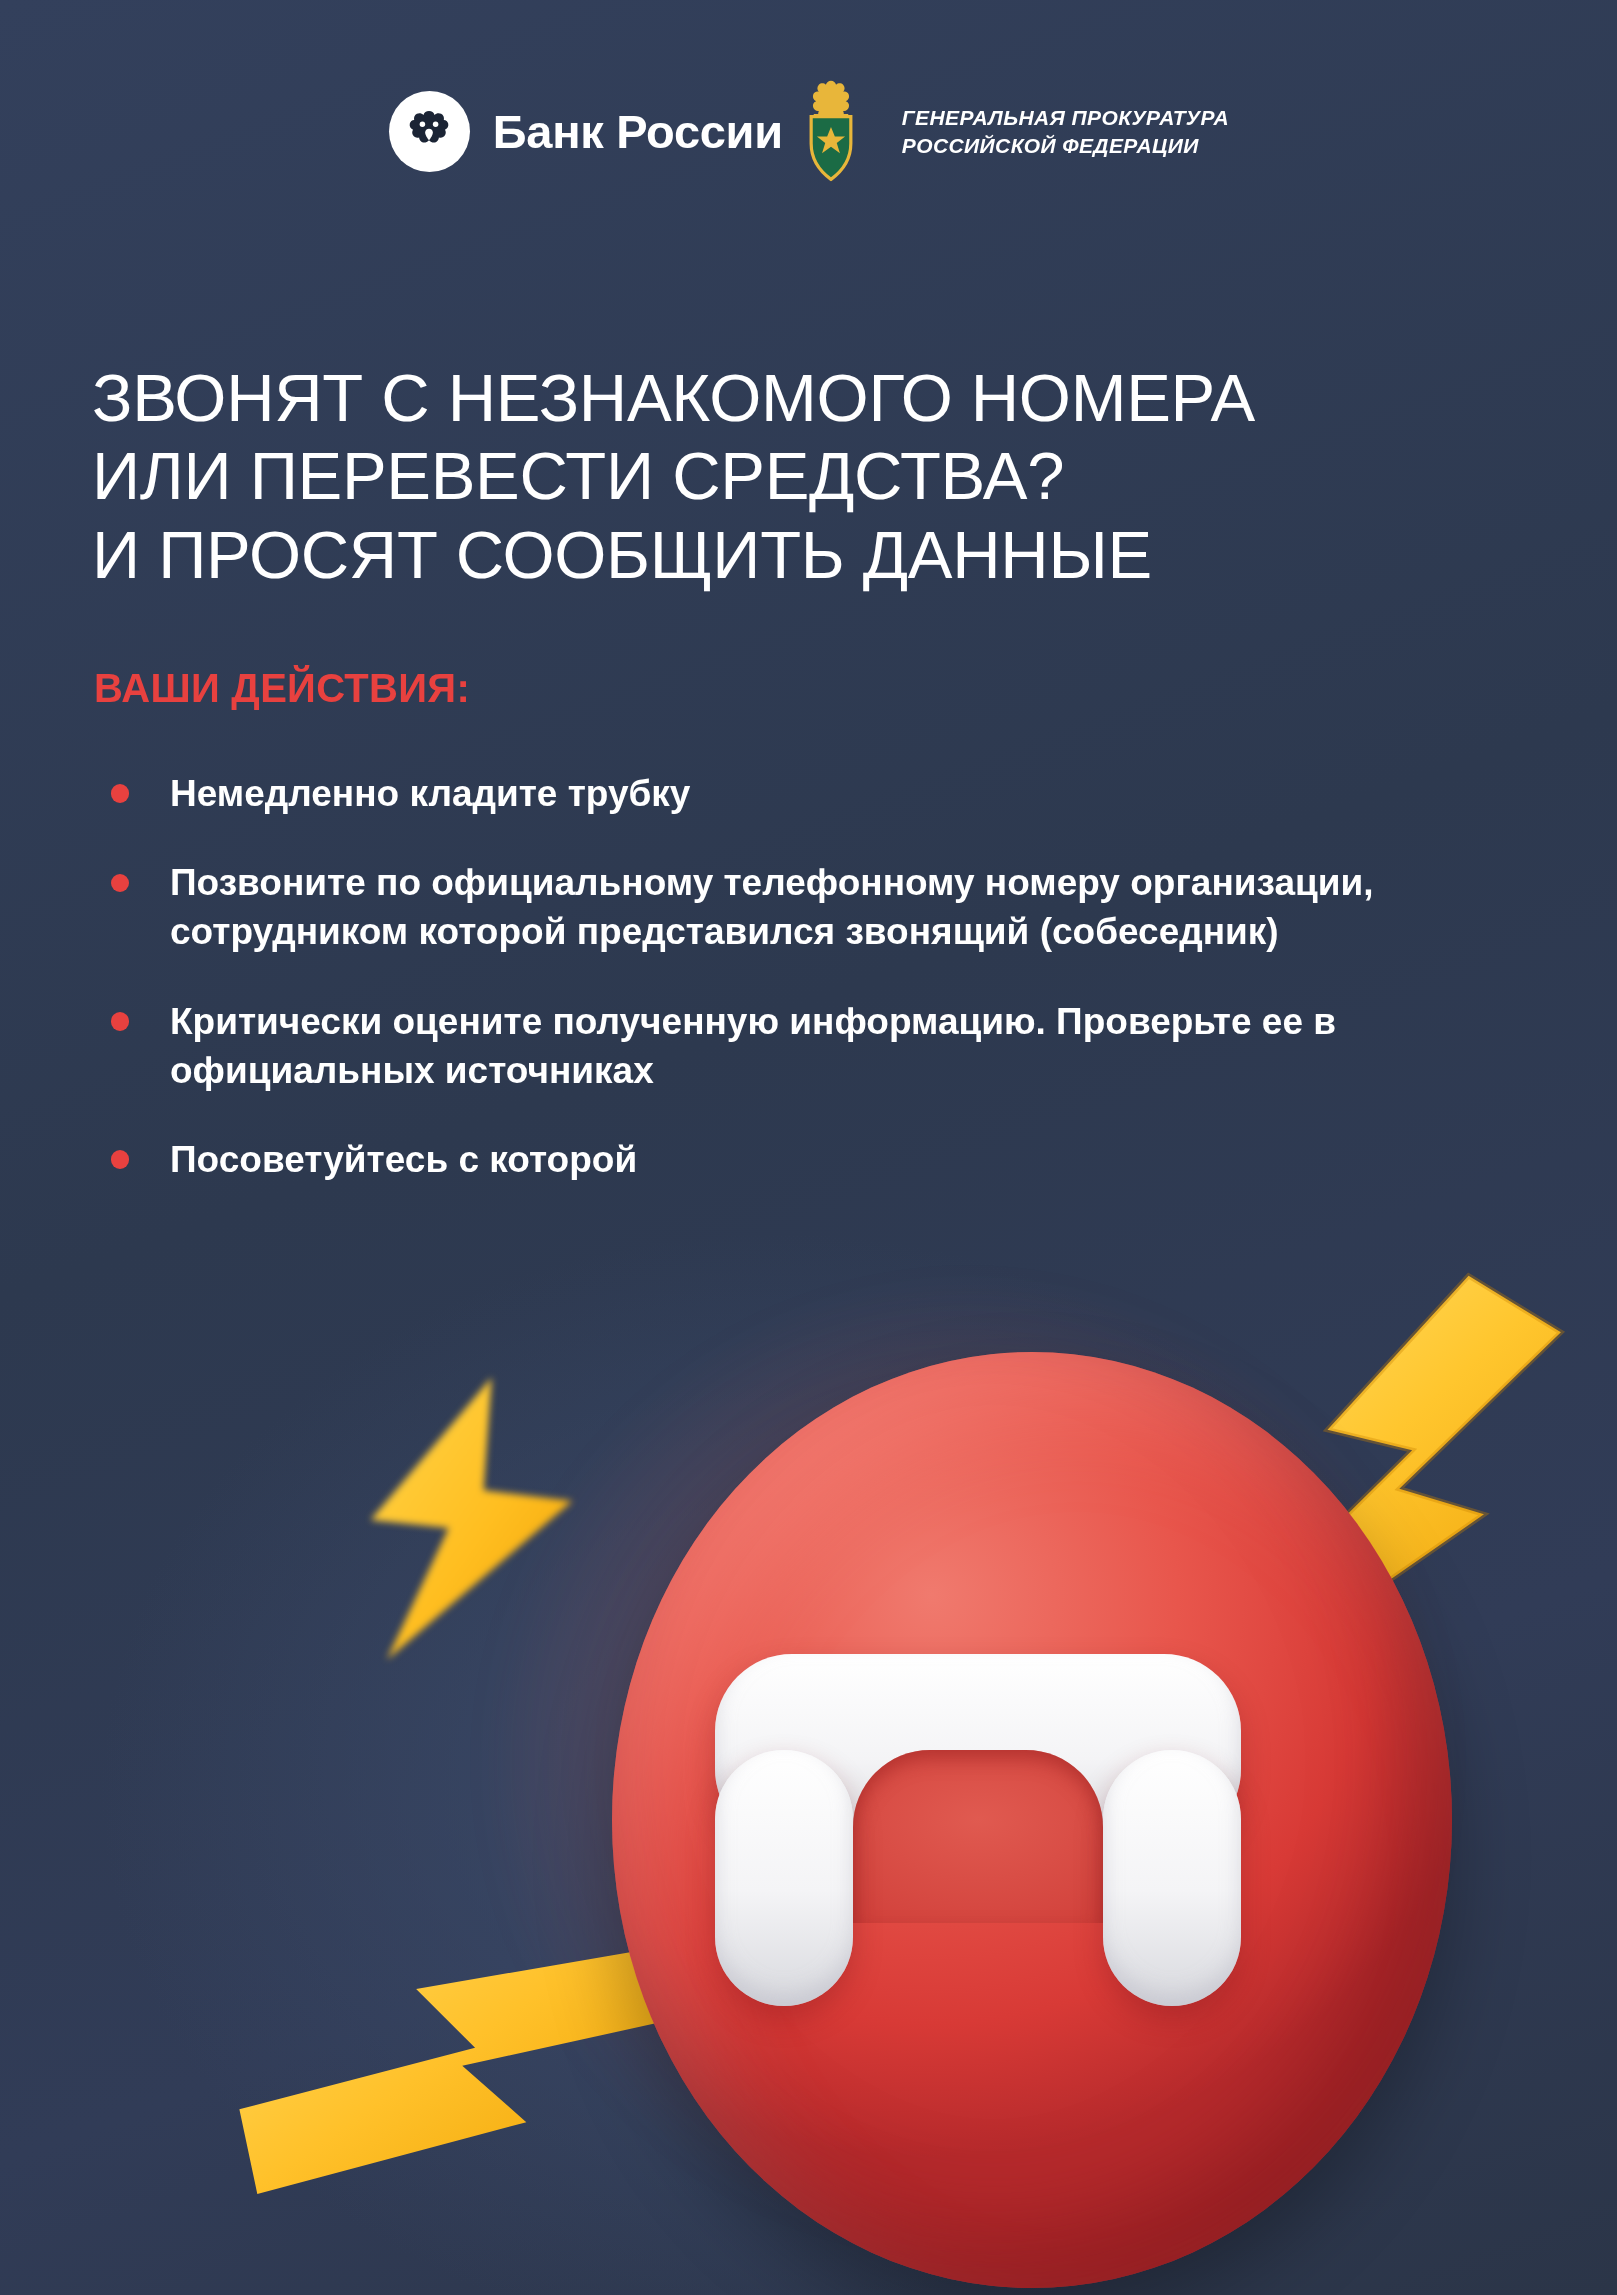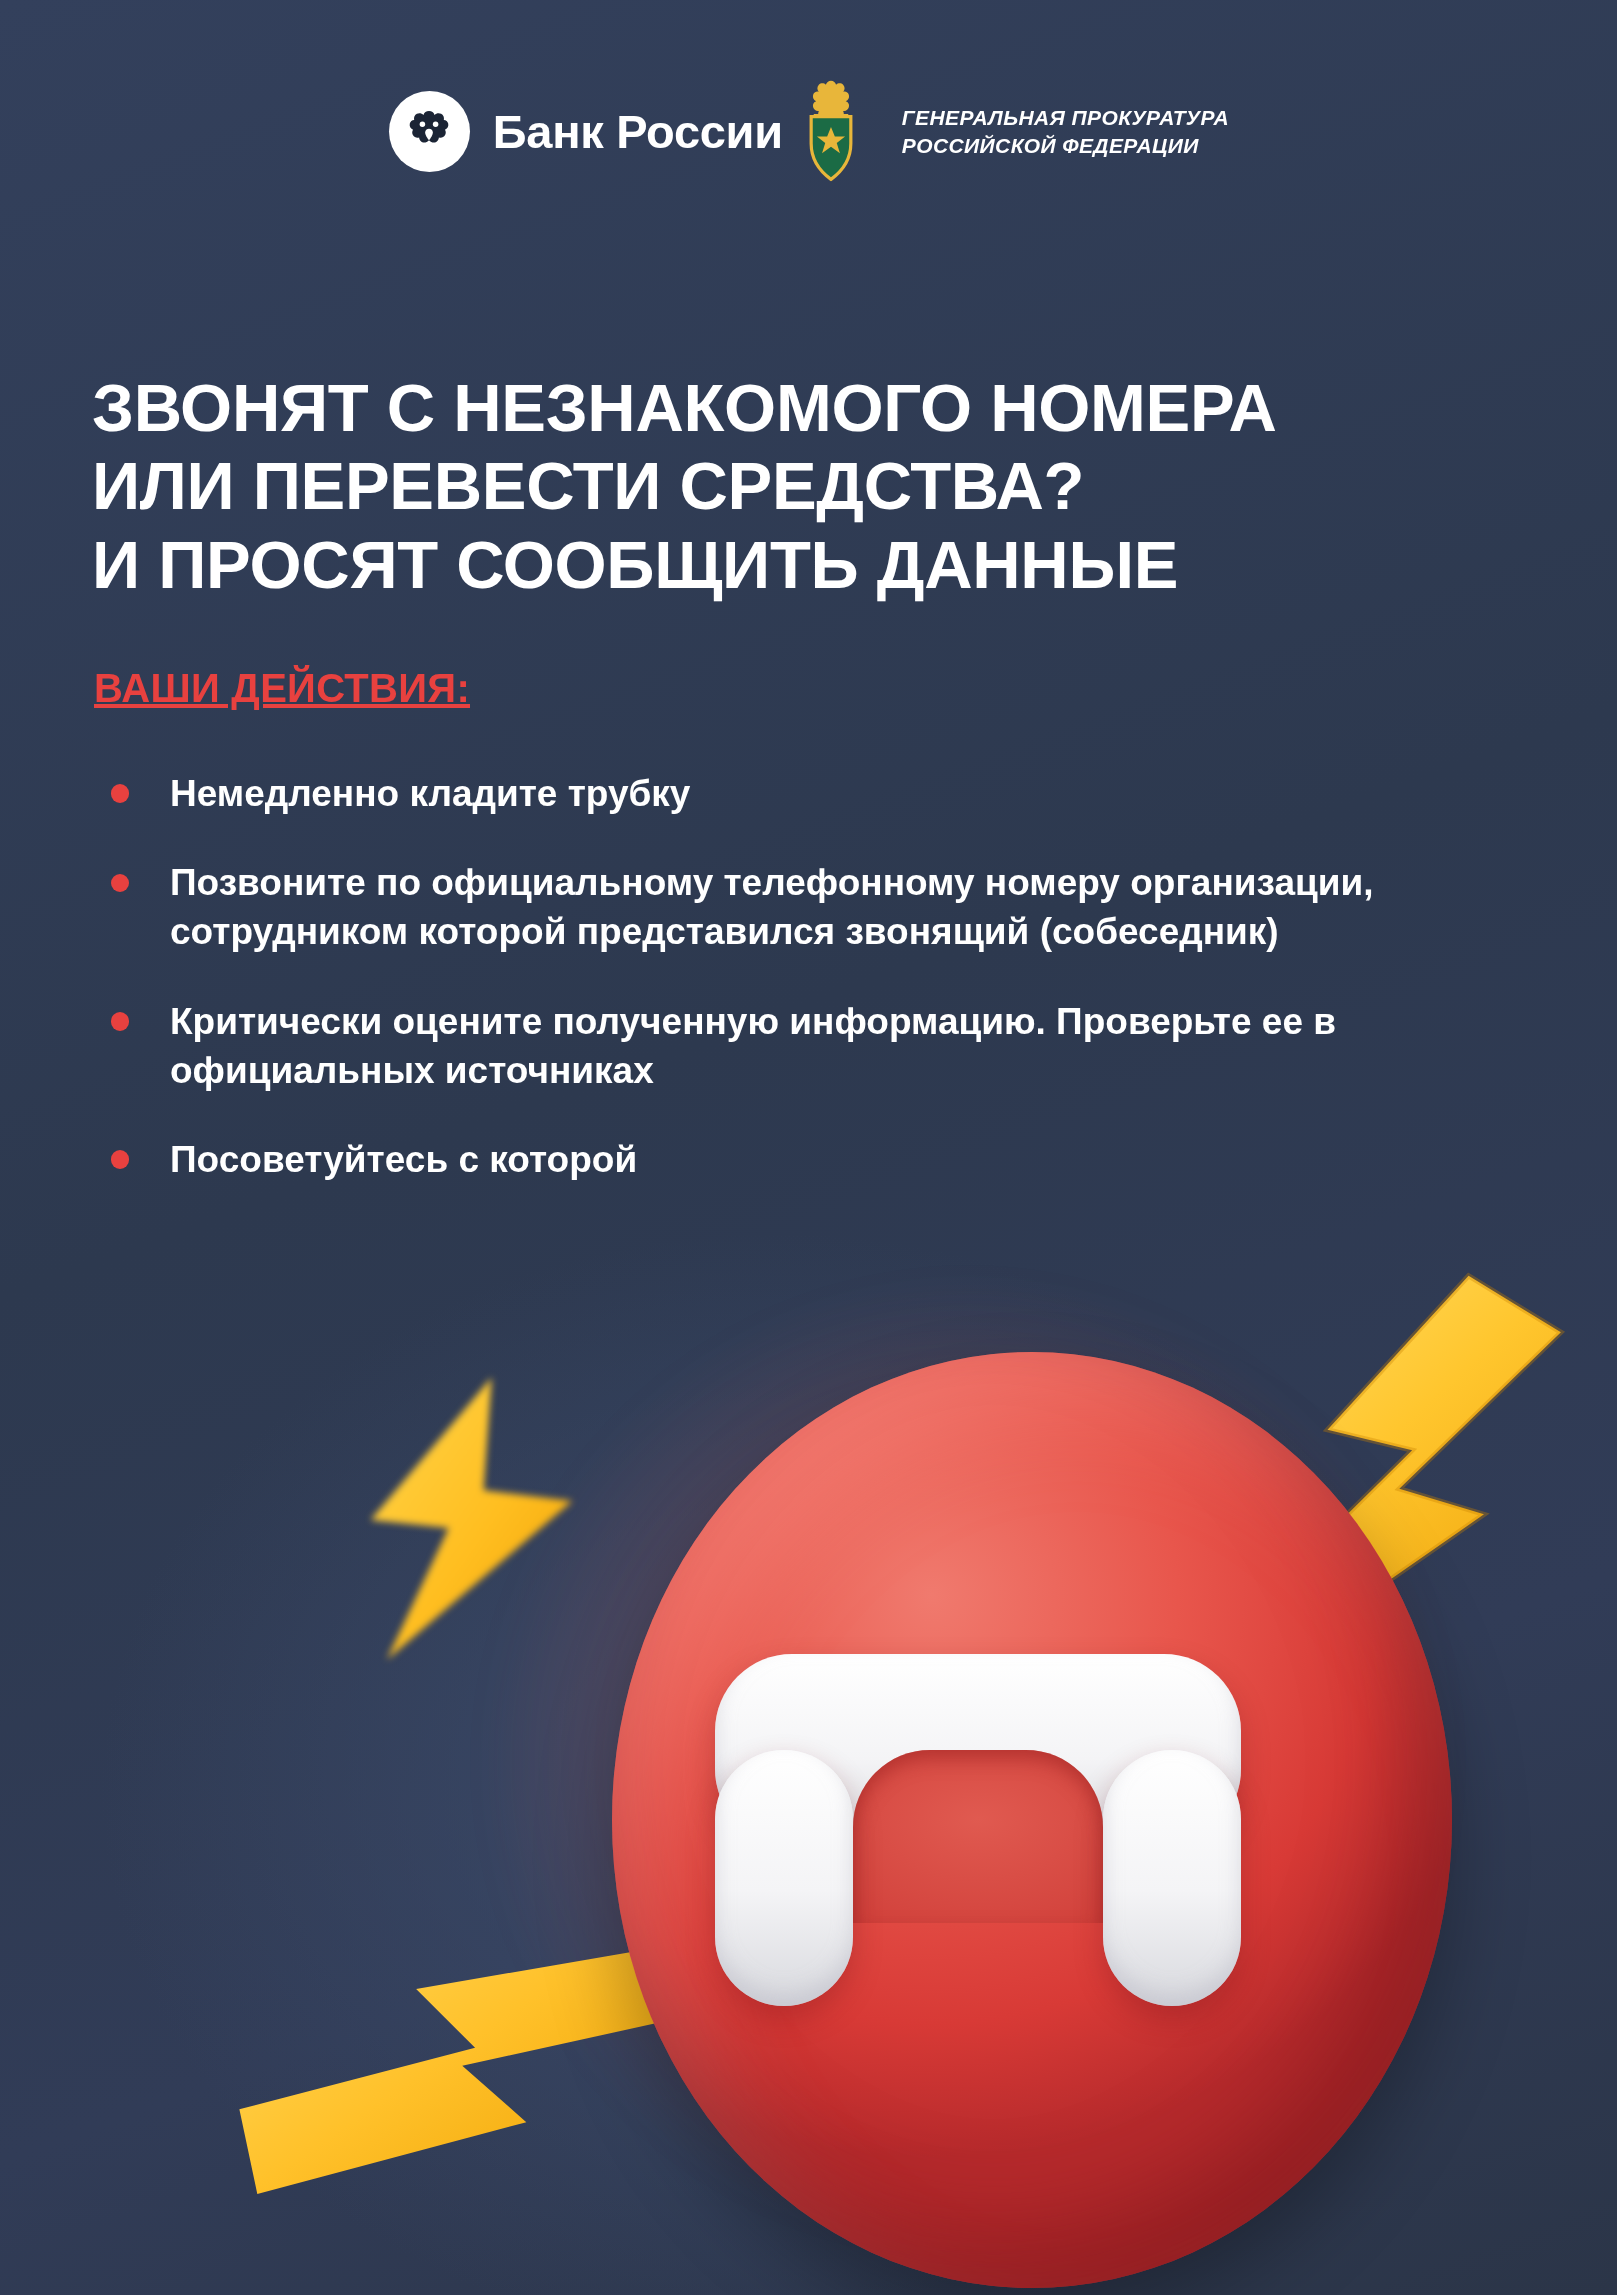--- a/index.html
+++ b/index.html
@@ -76,42 +76,41 @@
     line-height: 1.32;
     letter-spacing: 0.4px;
     white-space: nowrap;
     font-style: italic;
   }
 
   
   .headline {
     position: absolute;
     left: 92px;
-    top: 324px;
+    top: 314px;
     width: 1456px;
     color: #ffffff;
     font-size: 67px;
     line-height: 1.17;
-    font-weight: 700;
+    font-weight: 400;
     letter-spacing: -0.3px;
     text-transform: uppercase;
   }
   .headline .ln { display: block; }
 
   
   .actions-title {
     position: absolute;
     left: 94px;
     top: 666px;
     color: #e8413f;
     font-size: 40px;
     font-weight: 800;
     letter-spacing: 0.3px;
     text-transform: uppercase;
-    text-decoration: underline;
   }
 
   .actions-list {
     position: absolute;
     left: 83px;
     top: 753px;
     width: 1398px;
     list-style: none;
     margin: 16px;
     padding: 0;

